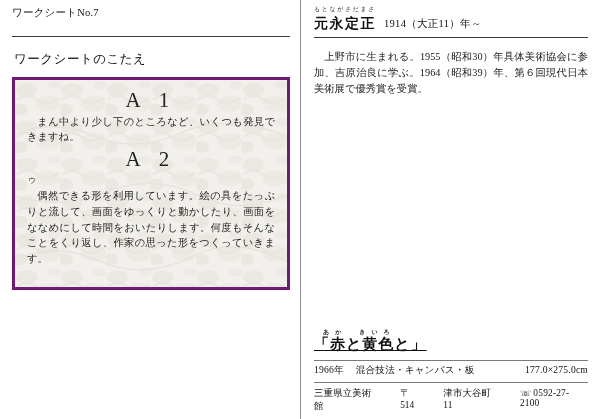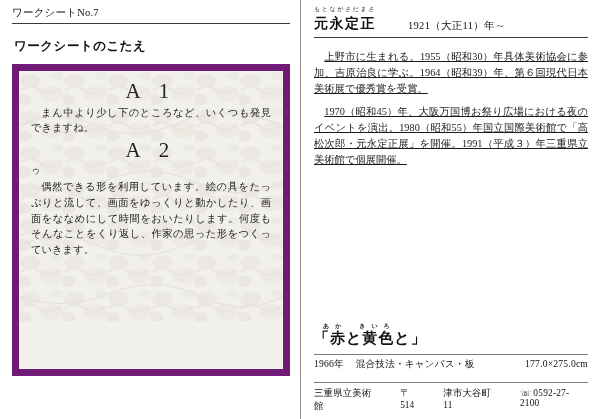--- a/index.html
+++ b/index.html
@@ -24,38 +24,38 @@
   
   .left-col {
     position: relative;
     width: 300px;
     padding: 6px 10px 0 12px;
     box-sizing: border-box;
   }
   .ws-header {
     font-size: 10.5px;
     letter-spacing: 0.2px;
-    padding-bottom: 3px;
+    padding-bottom: 16px;
     border-bottom: 1px solid #3a3a3a;
     margin-bottom: 14px;
     color: #111;
   }
   .ws-title {
     font-size: 12.5px;
-    font-weight: bold;
+    font-weight: normal;
     letter-spacing: 0.5px;
     margin: 0 0 9px 2px;
     color: #111;
   }
 
   
   .answer-panel {
     position: relative;
-    border: 7px solid #701a75;
-    height: 312px;
+    border: 3px solid #701a75;
+    height: 213px;
     box-sizing: border-box;
     overflow: hidden;
     background-color: #f2f0ec;
   }
   .panel-texture {
     position: absolute;
     inset: 0;
     opacity: 0.45;
     pointer-events: none;
   }
@@ -118,72 +118,73 @@
     margin-bottom: 11px;
   }
   .artist-yomi {
     font-size: 6px;
     letter-spacing: 1.6px;
     color: #222;
     margin-bottom: 1px;
   }
   .artist-name-row {
     display: flex;
-    align-items: flex-end;
-    gap: 32px;
+    align-items: center;
+    gap: 8px;
   }
   .artist-name {
     font-size: 14px;
     font-weight: bold;
     letter-spacing: 1.5px;
     color: #111;
   }
   .artist-years {
     font-size: 10.5px;
     letter-spacing: 0.3px;
     color: #111;
   }
   .bio {
     font-size: 10.3px;
     line-height: 1.56;
     text-align: justify;
     text-justify: inter-ideograph;
     color: #1b1b1b;
   }
-  .bio p { margin: 0 0 7px 0; text-indent: 1em; text-decoration: underline; }
+  .bio p { margin: 0 0 7px 0; text-indent: 1em; }
 
   
   .art-block {
     position: absolute;
     left: 14px;
     right: 12px;
     bottom: 6px;
   }
   .art-title-row {
     position: relative;
     font-size: 15px;
     font-weight: bold;
     letter-spacing: 1px;
     color: #111;
     margin-bottom: 6px;
+    text-decoration: underline;
   }
   .art-ruby {
     position: absolute;
     top: -7px;
     left: 9px;
     font-size: 6px;
     letter-spacing: 6px;
     color: #222;
   }
   .art-meta {
     font-size: 9.6px;
     color: #111;
     border-top: 1px solid #7a7a7a;
     border-bottom: 1px solid #7a7a7a;
-    padding: 3px 0 11px 0;
+    padding: 3px 0 5px 0;
     display: flex;
     gap: 12px;
     align-items: baseline;
     justify-content: space-between;
   }
   .art-meta .year { letter-spacing: 0.2px; }
   .art-meta .tech { letter-spacing: 0.2px; }
   .art-meta .size { margin-left: auto; letter-spacing: 0.2px; }
   .museum-row {
     font-size: 9.4px;
@@ -258,27 +259,26 @@
   </div>
 
   <div class="divider"></div>
 
   <div class="right-col">
 
     <div class="artist-head">
       <div class="artist-yomi">もとながさだまさ</div>
       <div class="artist-name-row">
         <span class="artist-name">元永定正</span>
-        <span class="artist-years">1921（大正11）年～</span>
+        <span class="artist-years">1914（大正11）年～</span>
       </div>
     </div>
 
     <div class="bio">
       <p>上野市に生まれる。1955（昭和30）年具体美術協会に参加、吉原治良に学ぶ。1964（昭和39）年、第６回現代日本美術展で優秀賞を受賞。</p>
-      <p>1970（昭和45）年、大阪万国博お祭り広場における夜のイベントを演出。1980（昭和55）年国立国際美術館で「高松次郎・元永定正展」を開催。1991（平成３）年三重県立美術館で個展開催。</p>
     </div>
 
     <div class="art-block">
       <div class="art-title-row">
         <span class="art-ruby">あか　きいろ</span>
         <span>「赤と黄色と」</span>
       </div>
       <div class="art-meta">
         <span class="year">1966年</span>
         <span class="tech">混合技法・キャンバス・板</span>

